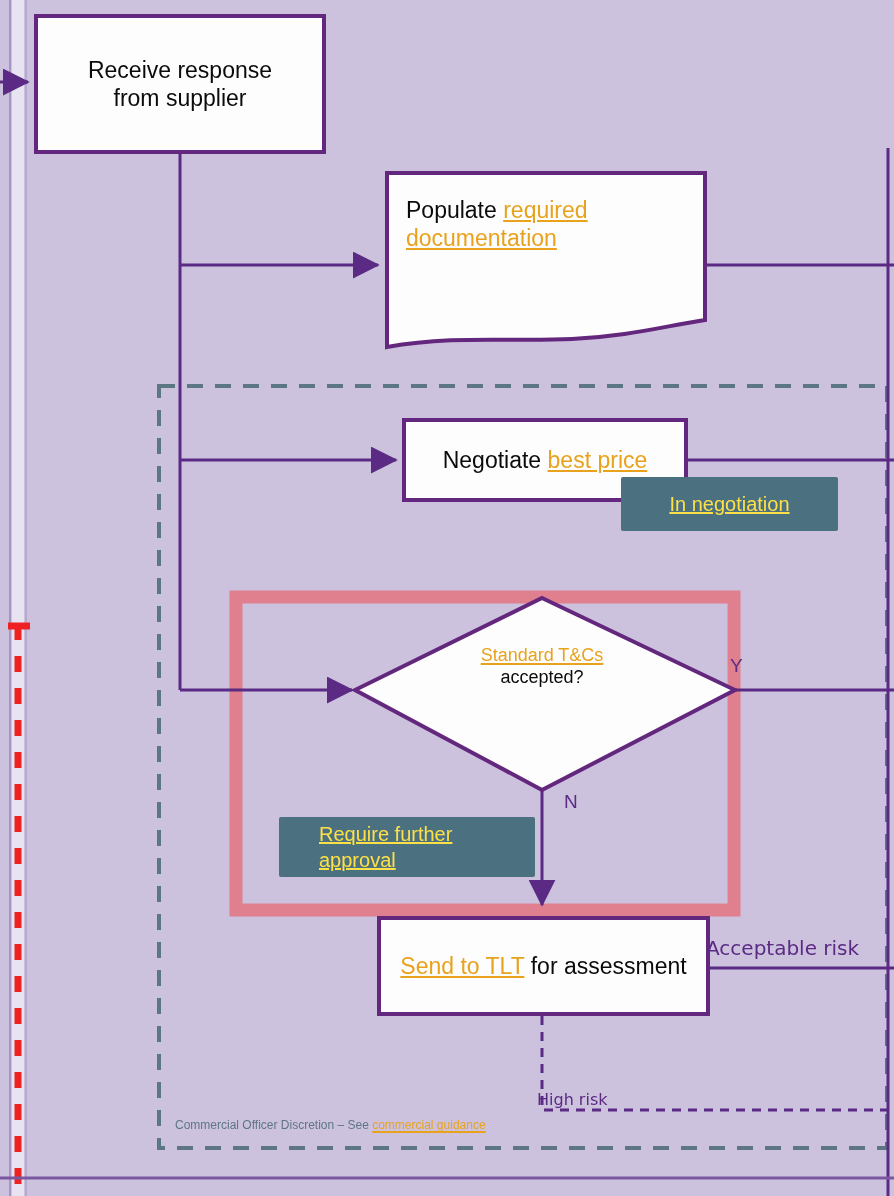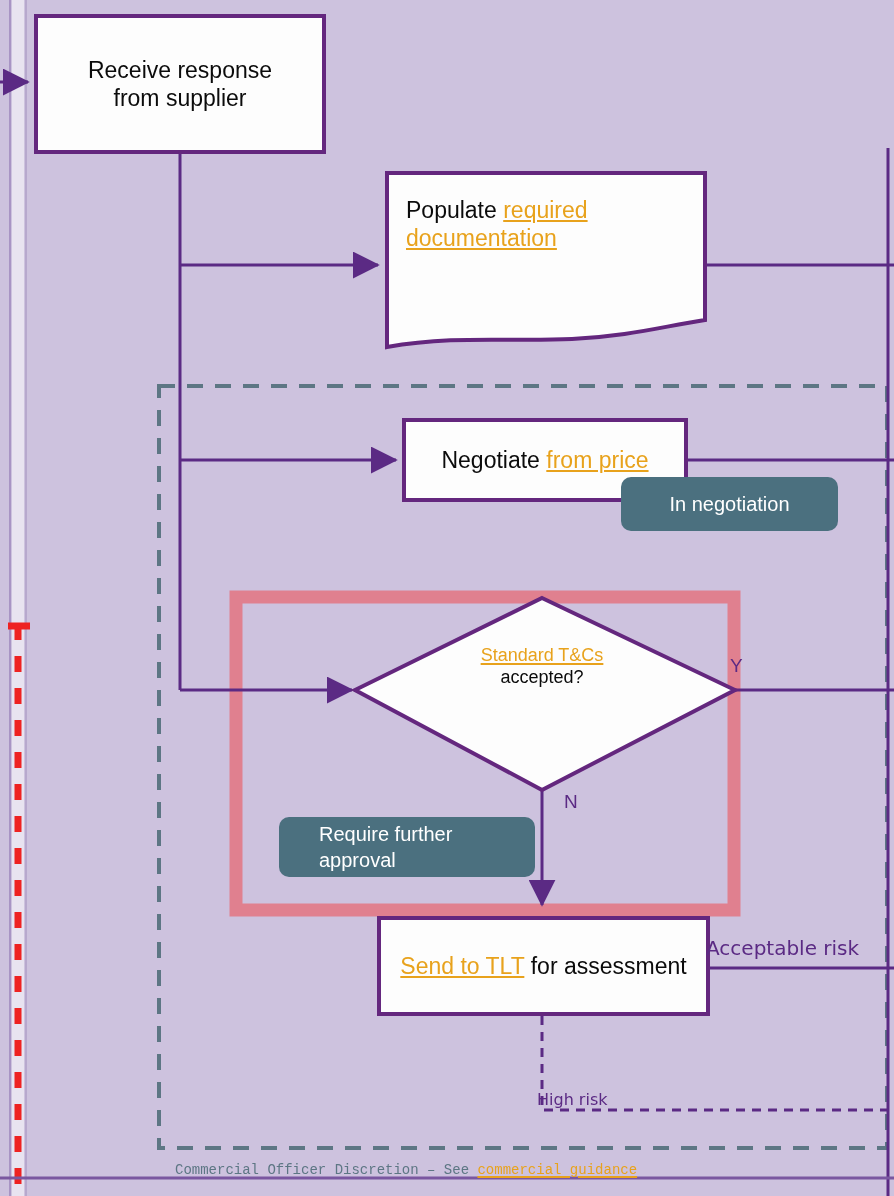--- a/index.html
+++ b/index.html
@@ -42,46 +42,46 @@
     color: #e8a21c;
     text-decoration: underline;
     text-decoration-thickness: 2px;
     text-underline-offset: 2px;
   }
   
   .tip {
     position: absolute;
     box-sizing: border-box;
     background: #4b707f;
-    color: #ffffff;
-    border-radius: 10px;
+    color: #fde047;
+    border-radius: 2px;
     display: flex;
     align-items: center;
     line-height: 1.3;
     z-index: 9;
+    text-decoration: underline;
   }
   
   .elabel {
     position: absolute;
     color: #5b2a84;
     z-index: 8;
     white-space: nowrap;
   }
   .elabel-serif {
     font-family: "DejaVu Sans", sans-serif;
   }
   
   .group-caption {
     position: absolute;
     color: #5d7684;
     z-index: 8;
     white-space: nowrap;
-    font-family: Liberation Mono, monospace;
-    font-size: 14px;
-    margin-top: 44px;
+    font-family: Liberation Sans, sans-serif;
+    font-size: 12px;
   }
   .group-caption .lnk2 {
     color: #e8a21c;
     text-decoration: underline;
     text-decoration-thickness: 2px;
     text-underline-offset: 2px;
   }
   
   .diamond-text {
     position: absolute;
@@ -158,21 +158,21 @@
   </div>
 
   <div class="node" style="left:400px; top:196px; width:292px; height:108px; font-size:23px; align-items:flex-start;">
     <div class="proc-inner" style="text-align:left;">
       <span>Populate </span><span class="lnk">required documentation</span>
     </div>
   </div>
 
   <div class="node proc" style="left:402px; top:418px; width:286px; height:84px; font-size:23px;">
     <div class="proc-inner">
-      <span>Negotiate </span><span class="lnk">from price</span>
+      <span>Negotiate </span><span class="lnk">best price</span>
     </div>
   </div>
 
   <div class="diamond-text" style="left:392px; top:645px; width:300px;">
     <span class="lnk">Standard T&amp;Cs</span><br>
     <span>accepted?</span>
   </div>
 
   <div class="node proc" style="left:377px; top:916px; width:333px; height:100px; font-size:23px;">
     <div class="proc-inner">

